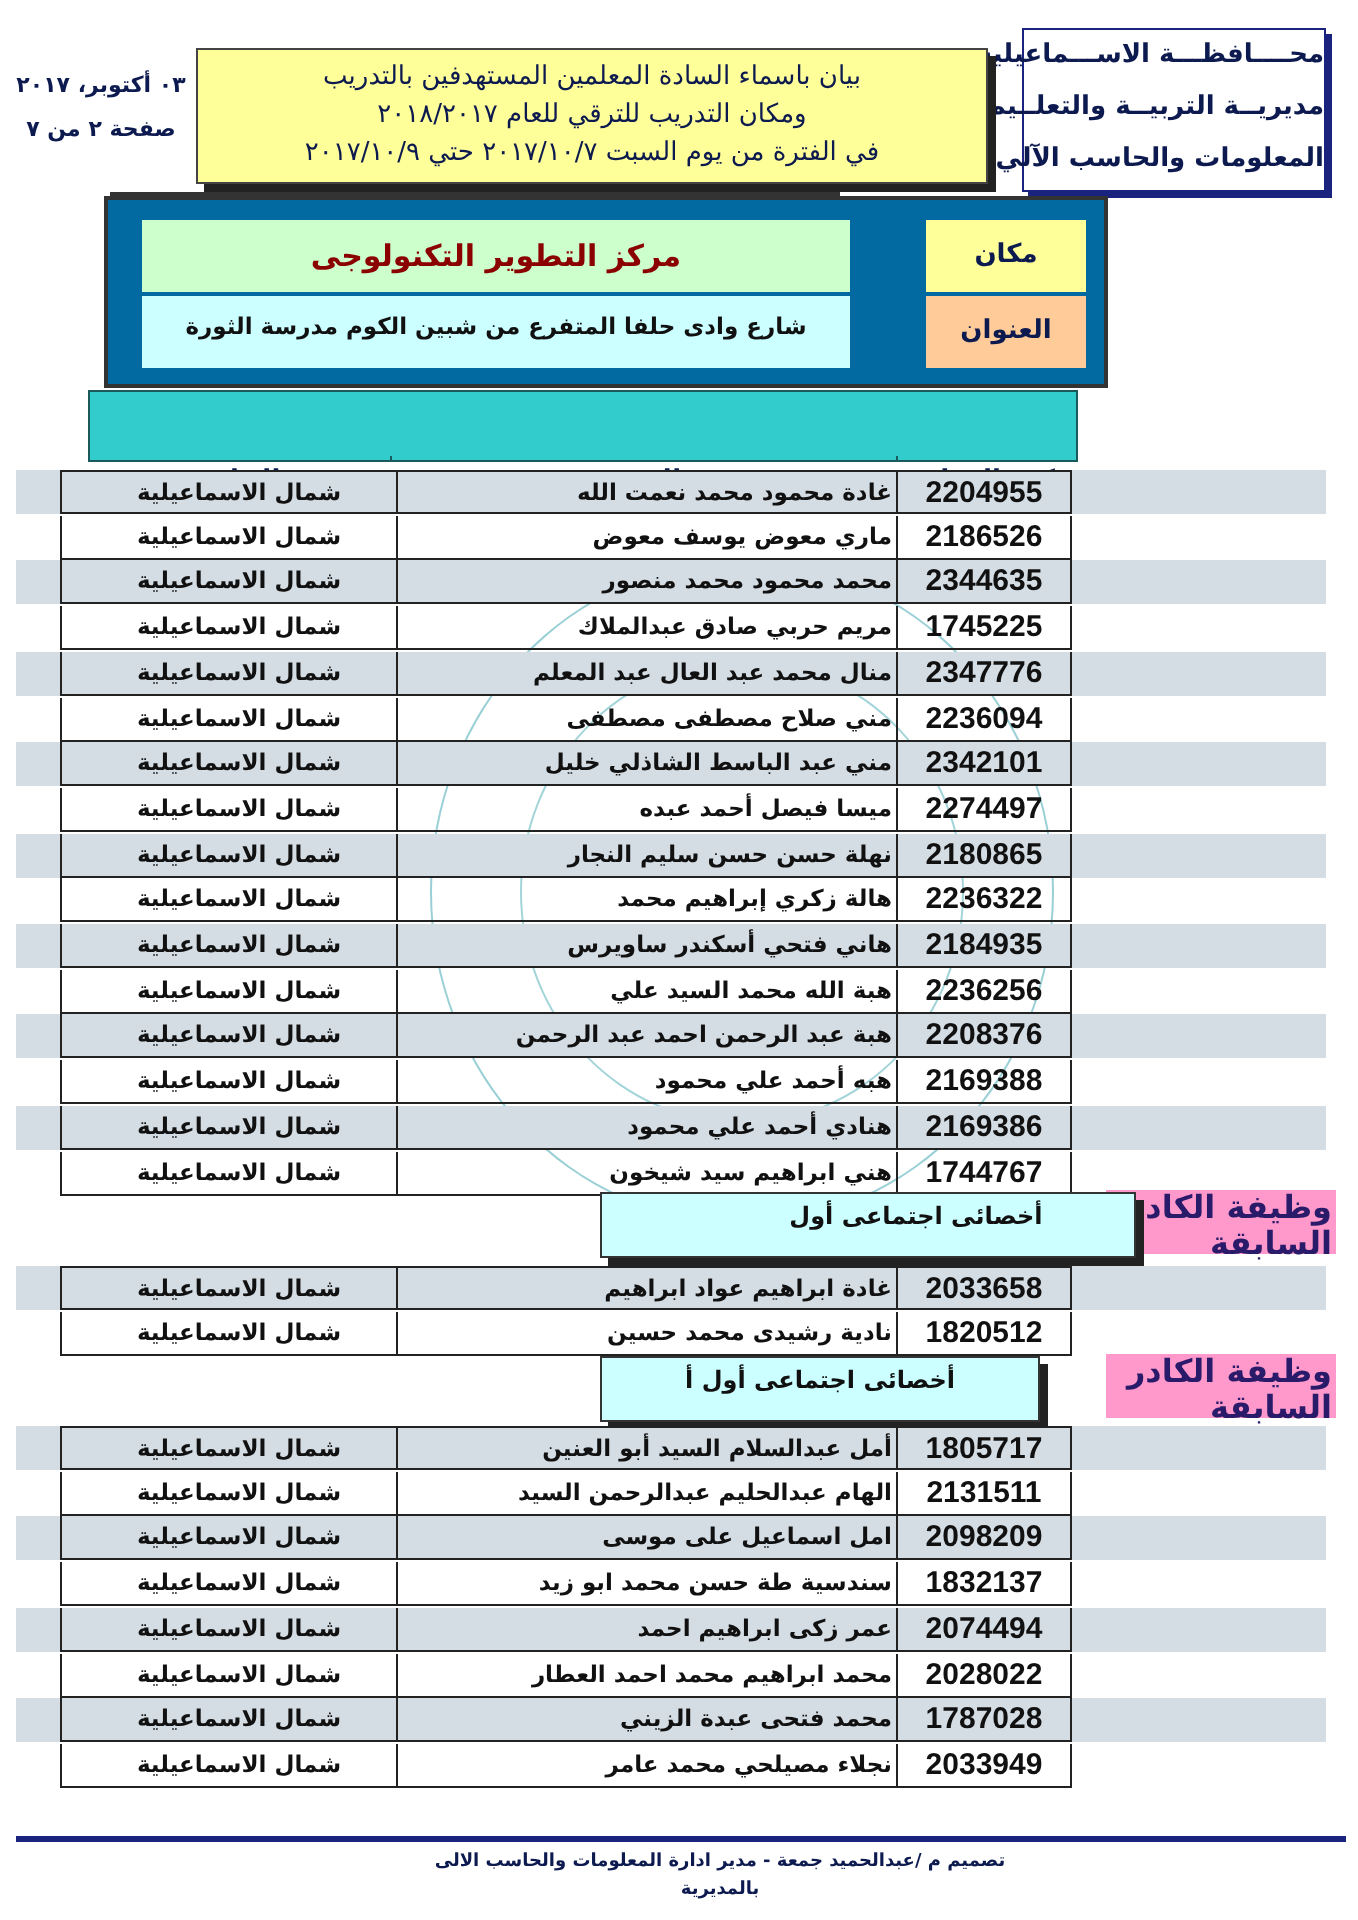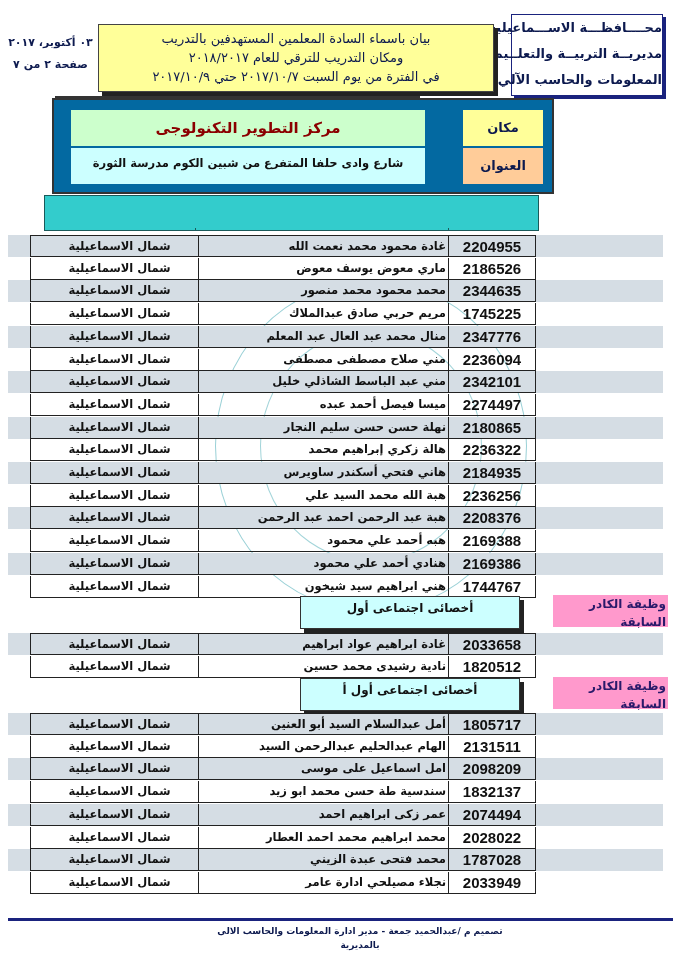--- a/index.html
+++ b/index.html
@@ -44,21 +44,21 @@
          border-left:1px solid #222; border-right:1px solid #222; border-bottom:1px solid #222; }
   .row.first { border-top:1px solid #222; }
   .row .code { width:87px; font-family:"Liberation Sans", sans-serif; font-weight:bold; font-size:15px; color:#111;
                text-align:center; line-height:21px; direction:ltr; box-sizing:border-box; border-left:1px solid #222; }
   .row .name { width:250px; font-weight:bold; font-size:11.5px; color:#111; text-align:right; line-height:21px;
                padding-right:2px; box-sizing:border-box; border-left:1px solid #222; white-space:nowrap; overflow:hidden; }
   .row .dept { flex:1; font-weight:bold; font-size:11.5px; color:#111; text-align:center; line-height:21px; padding-left:10px; }
 
   
   .job-lbl { position:absolute; left:553px; width:115px; height:32px; background:#ff99cc; color:#2a1a6a;
-             font-weight:bold; font-size:12px; text-align:right; line-height:18px; padding-right:2px; box-sizing:border-box; }
+             font-weight:bold; font-size:16px; text-align:right; line-height:18px; padding-right:2px; box-sizing:border-box; }
   .job-val { position:absolute; left:300px; width:218px; height:31px; background:#ccffff; border:1px solid #333;
              box-shadow:4px 4px 0 #222; color:#111; font-weight:bold; font-size:12px; text-align:center; line-height:22px; }
 
   
   .stamp { position:absolute; left:215px; top:280px; width:310px; height:330px; border:1.5px solid rgba(70,170,180,0.55);
            border-radius:50%; pointer-events:none; }
   .stamp2 { position:absolute; left:260px; top:330px; width:220px; height:230px; border:1.2px solid rgba(70,170,180,0.5);
             border-radius:50%; pointer-events:none; }
 
   
@@ -187,21 +187,21 @@
       <div class="code">2169386</div>
       <div class="name">هنادي  أحمد علي محمود</div>
       <div class="dept">شمال الاسماعيلية</div>
     </div>
     <div class="row" style="top: 576px;">
       <div class="code">1744767</div>
       <div class="name">هني ابراهيم سيد شيخون</div>
       <div class="dept">شمال الاسماعيلية</div>
     </div>
     <div class="job-lbl" style="top: 595px;">وظيفة الكادر السابقة</div>
-    <div class="job-val" style="top: 596px;">أخصائى اجتماعى أول</div>
+    <div class="job-val" style="top: 596px; padding-left: 48px;">أخصائى اجتماعى أول</div>
     <div class="band" style="top: 633px;"></div>
     <div class="row first" style="top: 633px;">
       <div class="code">2033658</div>
       <div class="name">غادة ابراهيم عواد ابراهيم</div>
       <div class="dept">شمال الاسماعيلية</div>
     </div>
     <div class="row" style="top: 656px;">
       <div class="code">1820512</div>
       <div class="name">نادية رشيدى محمد حسين</div>
       <div class="dept">شمال الاسماعيلية</div>
@@ -242,19 +242,19 @@
       <div class="dept">شمال الاسماعيلية</div>
     </div>
     <div class="band" style="top: 849px;"></div>
     <div class="row" style="top: 849px;">
       <div class="code">1787028</div>
       <div class="name">محمد فتحى عبدة الزيني</div>
       <div class="dept">شمال الاسماعيلية</div>
     </div>
     <div class="row" style="top: 872px;">
       <div class="code">2033949</div>
-      <div class="name">نجلاء مصيلحي ادارة عامر</div>
+      <div class="name">نجلاء مصيلحي محمد عامر</div>
       <div class="dept">شمال الاسماعيلية</div>
     </div>
   </div>
 
 <div class="footer-rule"></div>
 <div class="footer-text">تصميم م /عبدالحميد جمعة - مدير ادارة المعلومات والحاسب الالى بالمديرية</div>
 
 </body></html>

